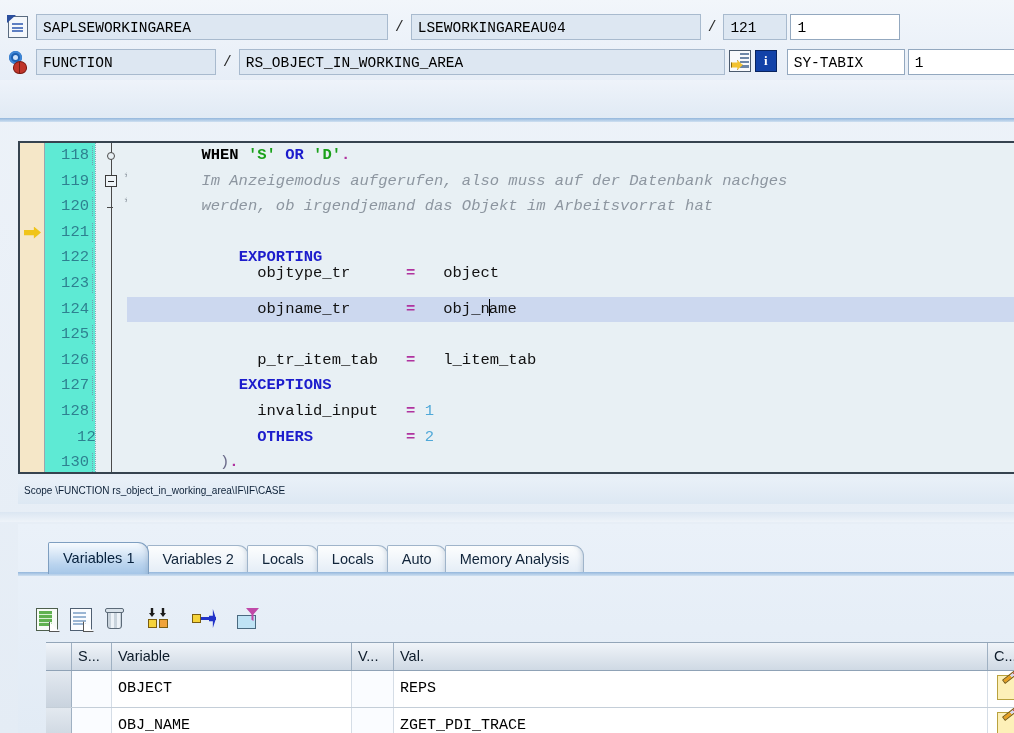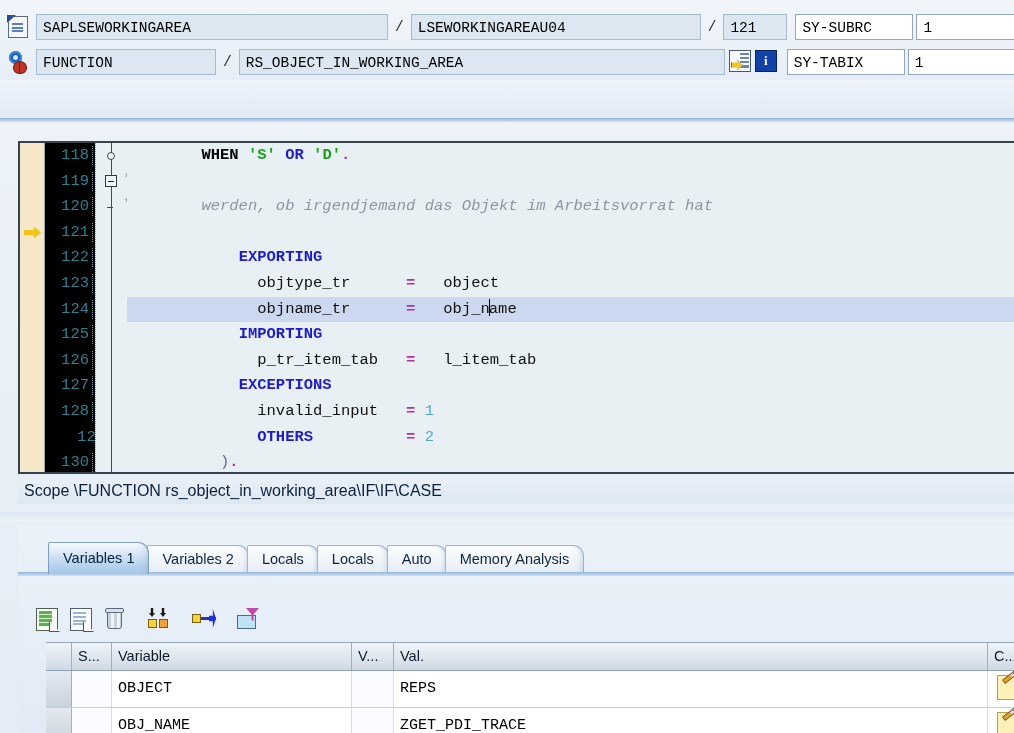--- a/index.html
+++ b/index.html
@@ -129,21 +129,21 @@
     background:#e8f0f4;
     overflow:hidden;
   }
   .gutter-mark {
     position:absolute;left:0;top:0;width:24px;height:100%;
     background:#f5e7c8;
     border-right:1px solid #9aa6ae;
   }
   .gutter-num {
     position:absolute;left:25px;top:0;width:50px;height:100%;
-    background:#000000;
+    background:#5eead4;
   }
   .gutter-fold {
     position:absolute;left:75px;top:0;width:32px;height:100%;
     background:#e8f0f4;
     border-left:1px dotted #7fa8b8;
   }
   .codearea{
     position:absolute;left:107px;top:0;right:0;height:100%;
     background:#e8f0f4;
   }
@@ -193,21 +193,21 @@
   .star{position:absolute;left:27px;font-family:"Liberation Mono",monospace;font-size:14px;color:#8d96a0;}
   .caret{
     display:inline-block;width:1px;height:17px;background:#000;
     vertical-align:-3px;margin:0 -1px;
   }
 
   
   .scopebar {
     position:absolute;left:18px;top:478px;width:996px;height:26px;
     background:linear-gradient(180deg,#e9f0f8,#dde8f3);
-    font-size:16px;color:#0d2138;line-height:26px;padding-left:6px;
+    font-size:10px;color:#0d2138;line-height:26px;padding-left:6px;
     box-sizing:border-box; white-space:nowrap; overflow:hidden;
   }
   .divider {
     position:absolute;left:0;top:512px;width:1014px;height:10px;
     background:linear-gradient(180deg,#dbe6f2,#eef3f9);
   }
 
   
   .varpanel {
     position:absolute;left:18px;top:524px;width:996px;height:209px;
@@ -317,21 +317,20 @@
 
     <div class="hdr-row r1">
       <div class="ico-box">
         <div class="ico-prog"></div>
       </div>
       <div class="fld ro" style="width:352px">SAPLSEWORKINGAREA</div>
       <span class="slash">/</span>
       <div class="fld ro" style="width:290px">LSEWORKINGAREAU04</div>
       <span class="slash">/</span>
       <div class="fld ro" style="width:64px">121</div>
-      <div class="fld rw" style="width:118px;margin-left:8px">SY-SUBRC</div>
       <div class="fld rw" style="width:110px;margin-left:3px">1</div>
     </div>
 
     <div class="hdr-row r2">
       <div class="ico-box">
         <div class="ico-gearbug">
             <span class="g"></span>
             <span class="b"></span>
           </div>
       </div>
@@ -466,25 +465,25 @@
         </div>
         <div style="position: absolute; left: 0px; top: 281.6px; width: 100%; height: 25.6px;">
           <span class="fold-line" style="height: 25.6px;"></span>
         </div>
         <div style="position: absolute; left: 0px; top: 307.2px; width: 100%; height: 25.6px;">
           <span class="fold-line" style="height: 25.6px;"></span>
         </div>
       </div>
     <div class="codearea" id="codearea">
         <div class="crow" style="position: absolute; left: 0px; top: 0px; width: 100%; height: 25.6px; overflow: hidden;"><span class="ctext"><span>        </span><span class="kw">WHEN</span><span> </span><span class="str">'S'</span><span> </span><span class="kb">OR</span><span> </span><span class="str">'D'</span><span class="eq">.</span></span></div>
+        <div class="crow" style="position: absolute; left: 0px; top: 25.6px; width: 100%; height: 25.6px; overflow: hidden;"><span class="ctext"><span class="cmt">        Im Anzeigemodus aufgerufen, also muss auf der Datenbank nachges</span></span></div>
         <div class="crow" style="position: absolute; left: 0px; top: 51.2px; width: 100%; height: 25.6px; overflow: hidden;"><span class="ctext"><span class="cmt">        werden, ob irgendjemand das Objekt im Arbeitsvorrat hat</span></span></div>
         <div class="crow" style="position: absolute; left: 0px; top: 102.4px; width: 100%; height: 25.6px; overflow: hidden;"><span class="ctext"><span>            </span><span class="kb">EXPORTING</span></span></div>
-        <div class="crow" style="position: absolute; left: 0px; top: 128px; width: 100%; height: 25.6px; overflow: hidden;"><span class="ctext"><span>              objtype_tr      </span><span class="eq">=</span><span>   object</span></span></div>
+        <div class="crow" style="position: absolute; left: 0px; top: 118px; width: 100%; height: 25.6px; overflow: hidden;"><span class="ctext"><span>              objtype_tr      </span><span class="eq">=</span><span>   object</span></span></div>
         <div class="crow hl" style="position: absolute; left: 0px; top: 153.6px; width: 100%; height: 25.6px; overflow: hidden;"><span class="hlbg"></span><span class="ctext"><span>              objname_tr      </span><span class="eq">=</span><span>   obj_n</span><span class="caret"></span><span>ame</span></span></div>
-        <div class="crow" style="position: absolute; left: 0px; top: 179.2px; width: 100%; height: 25.6px; overflow: hidden;"><span class="ctext"><span>            </span><span class="kb">IMPORTING</span></span></div>
         <div class="crow" style="position: absolute; left: 0px; top: 204.8px; width: 100%; height: 25.6px; overflow: hidden;"><span class="ctext"><span>              p_tr_item_tab   </span><span class="eq">=</span><span>   l_item_tab</span></span></div>
         <div class="crow" style="position: absolute; left: 0px; top: 230.4px; width: 100%; height: 25.6px; overflow: hidden;"><span class="ctext"><span>            </span><span class="kb">EXCEPTIONS</span></span></div>
         <div class="crow" style="position: absolute; left: 0px; top: 256px; width: 100%; height: 25.6px; overflow: hidden;"><span class="ctext"><span>              invalid_input   </span><span class="eq">=</span><span> </span><span class="num">1</span></span></div>
         <div class="crow" style="position: absolute; left: 0px; top: 281.6px; width: 100%; height: 25.6px; overflow: hidden;"><span class="ctext"><span>              </span><span class="kb">OTHERS</span><span>          </span><span class="eq">=</span><span> </span><span class="num">2</span></span></div>
         <div class="crow" style="position: absolute; left: 0px; top: 307.2px; width: 100%; height: 25.6px; overflow: hidden;"><span class="ctext"><span>          </span><span class="pn">)</span><span class="eq">.</span></span></div>
       </div>
   </div>
 
   <div class="scopebar">Scope \FUNCTION rs_object_in_working_area\IF\IF\CASE</div>
   <div class="divider"></div>

